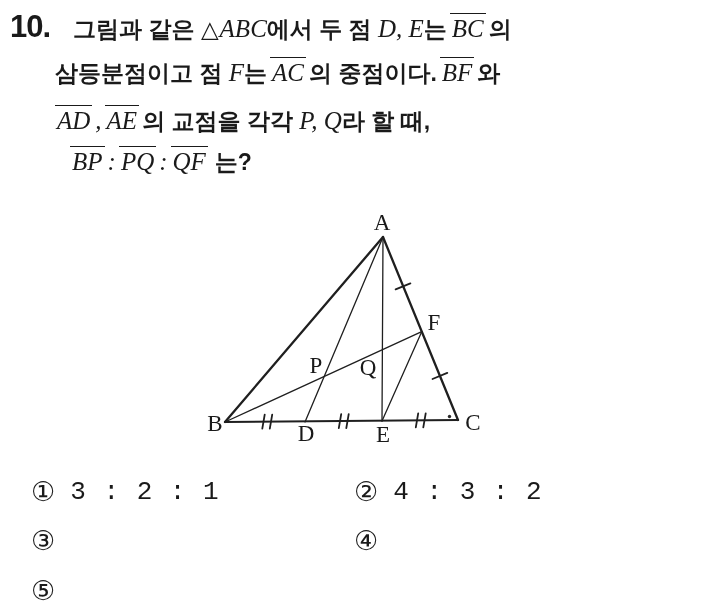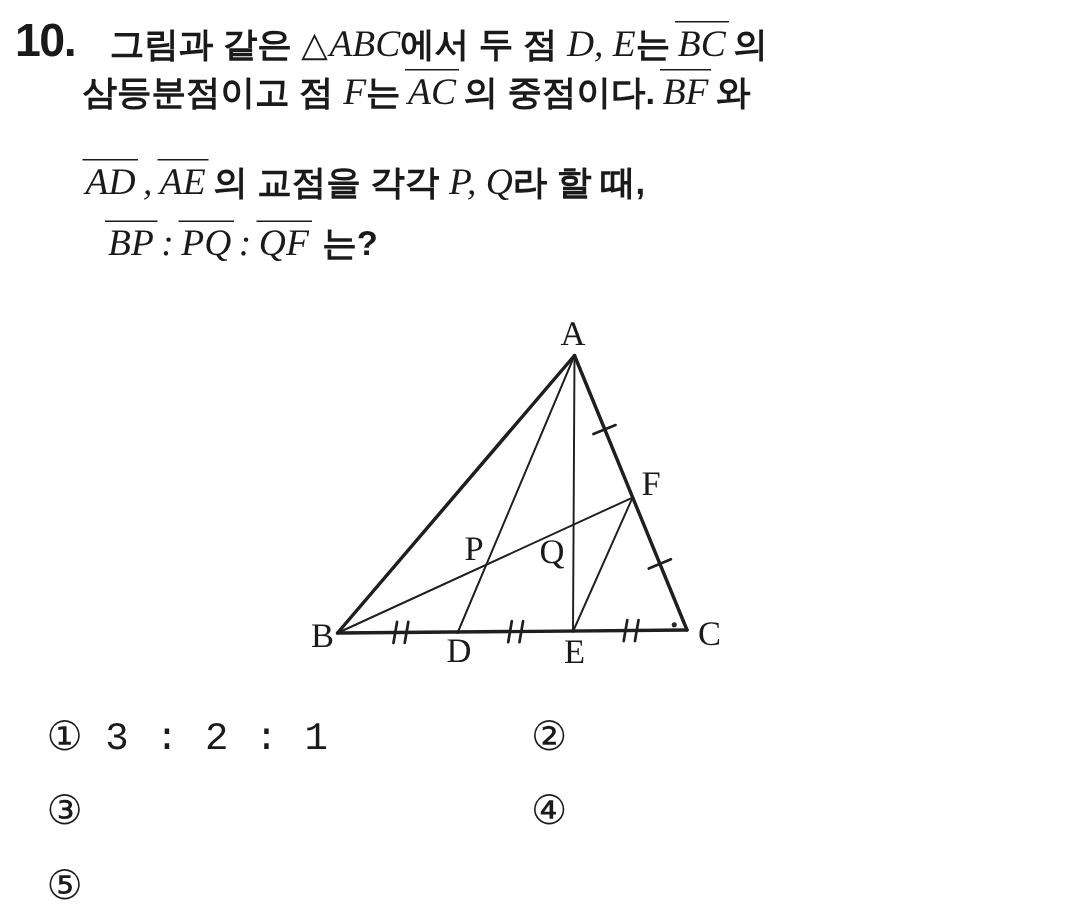--- a/index.html
+++ b/index.html
@@ -40,21 +40,21 @@
     margin-right:1px;
   }
   .ov{ 
     display:inline-block;
     border-top:1.6px solid #1a1a1a;
     padding:1px 2px 0 2px;
     margin:0 3px;
     line-height:1.15;
   }
   #line1{top:10px;left:10px;}
-  #line2{top:44px;left:55px;}
+  #line2{top:56px;left:55px;}
   #line3{top:104px;left:55px;}
   #line4{top:145px;left:70px;}
 
   #figure-svg{position:absolute;left:188px;top:208px;}
   .flabel{
     font-family:"Liberation Serif","DejaVu Serif",serif;
     font-size:23px;
     fill:#1a1a1a;
   }
 
@@ -139,20 +139,21 @@
   <text class="flabel" x="316" y="373" text-anchor="middle">P</text>
   <text class="flabel" x="368" y="375" text-anchor="middle">Q</text>
 </svg>
 
 <div class="choice" id="choice-1">
   <span class="cnum">①</span>
   <span class="cratio">3 : 2 : 1</span>
 </div>
 <div class="choice" id="choice-2">
   <span class="cnum">②</span>
+  <span class="cratio">4 : 3 : 2</span>
 </div>
 <div class="choice" id="choice-3">
   <span class="cnum">③</span>
 </div>
 <div class="choice" id="choice-4">
   <span class="cnum">④</span>
 </div>
 <div class="choice" id="choice-5">
   <span class="cnum">⑤</span>
 </div>

